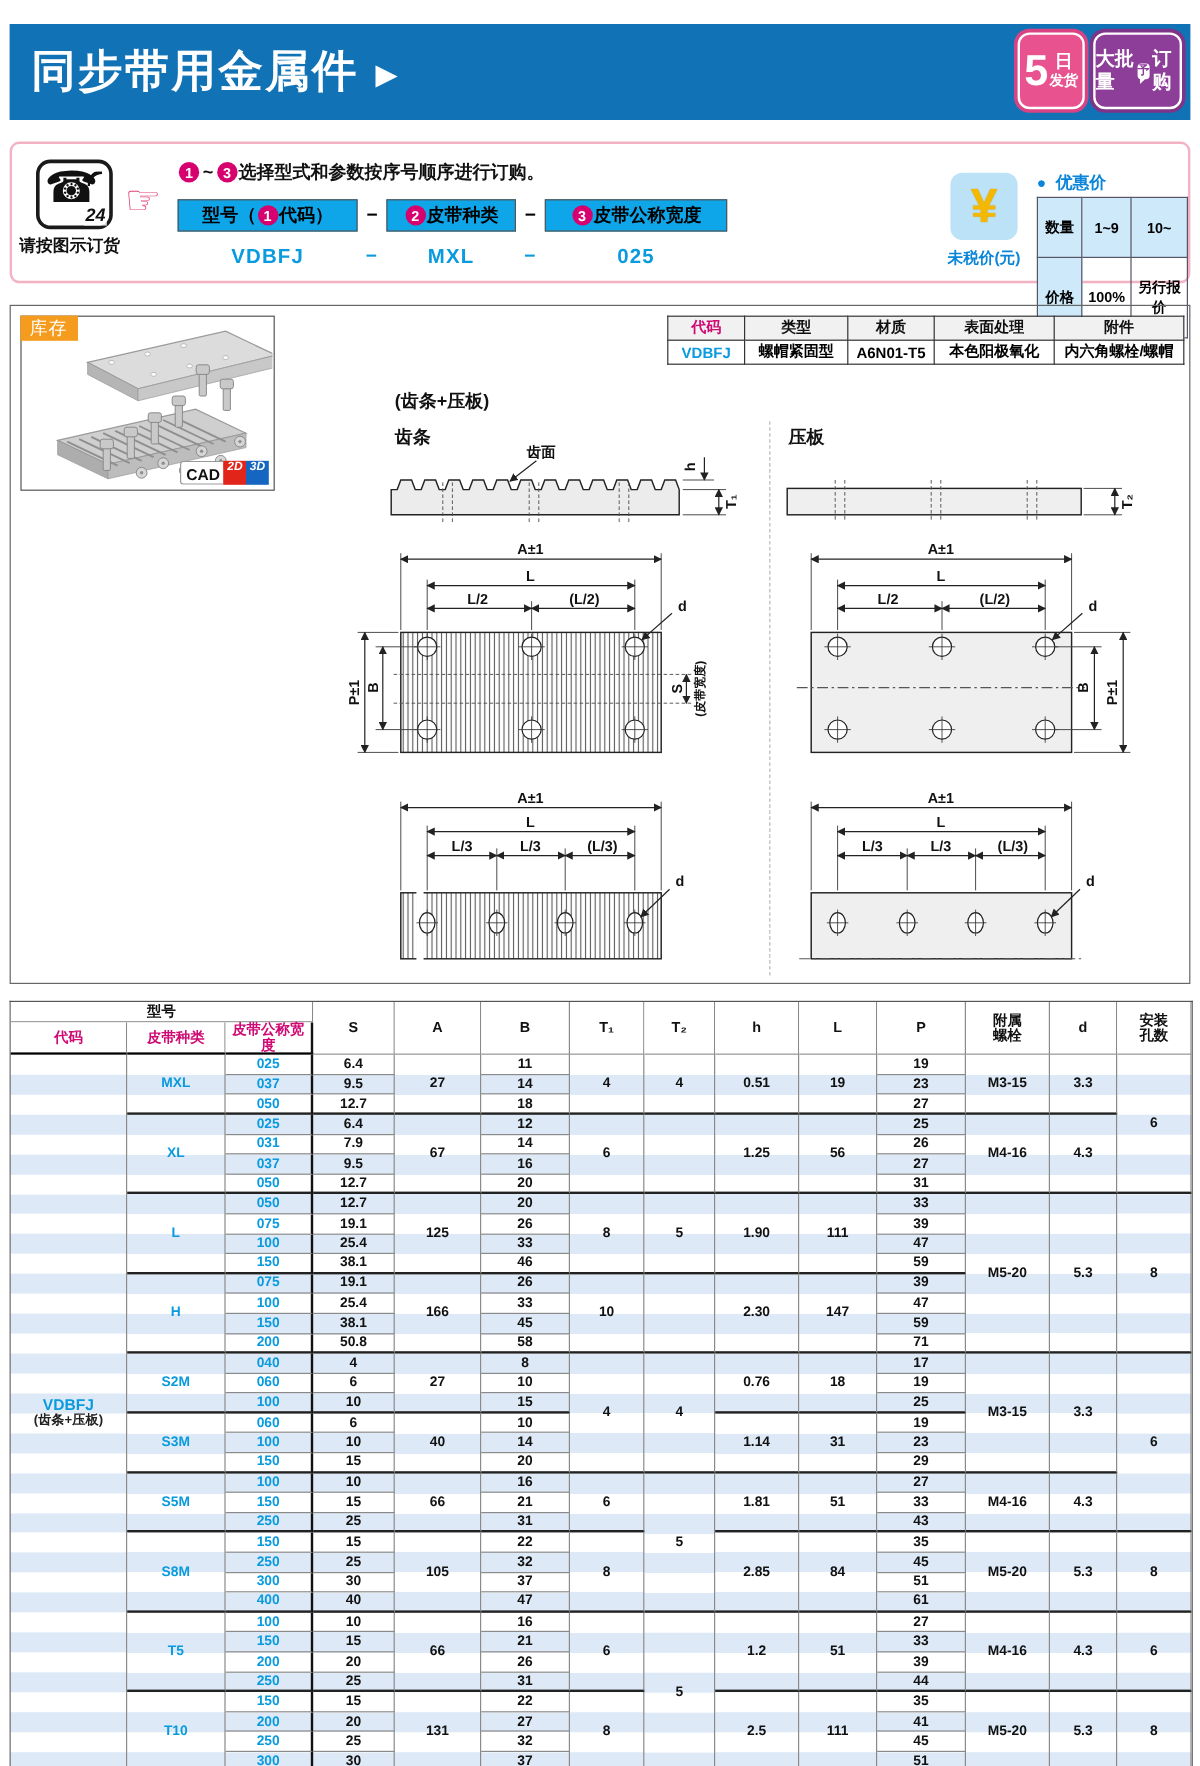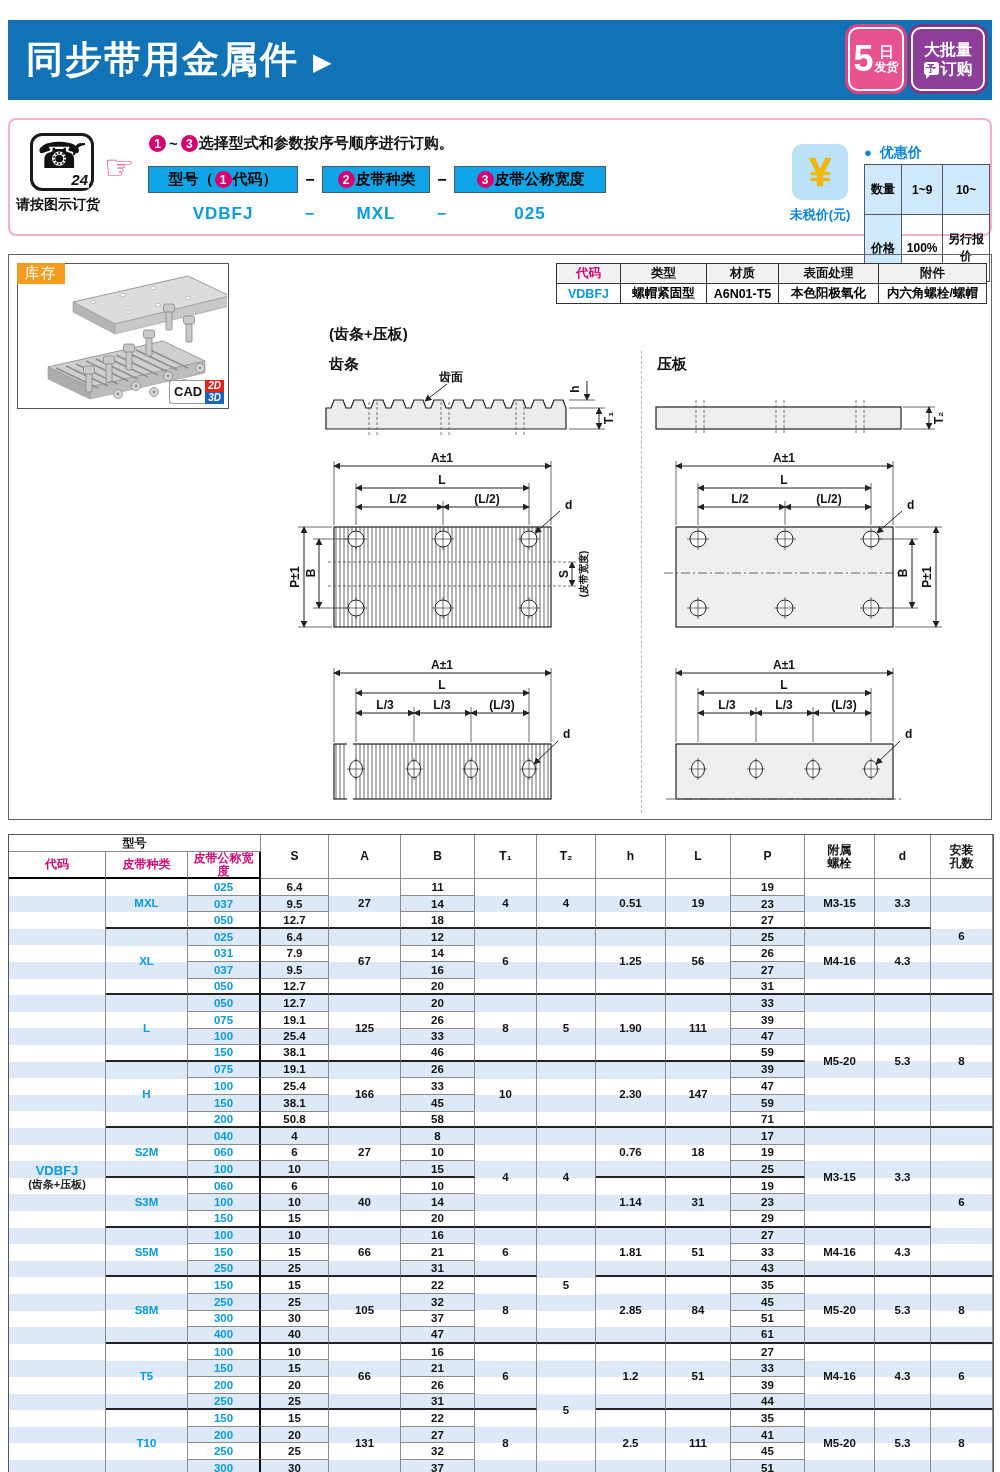--- a/index.html
+++ b/index.html
@@ -14,21 +14,21 @@
   .subtitle{color:#fff;font-size:25px;font-weight:bold;letter-spacing:1px;white-space:nowrap}
   .badge5{position:absolute;right:88px;top:7px;width:52px;height:60px;background:#e8538f;
           border:2.5px solid #fff;border-radius:10px;box-shadow:0 0 0 3px #d94383;
           display:flex;align-items:center;justify-content:center;color:#fff}
   .b5num{font-size:36px;font-weight:bold;line-height:1}
   .b5col{display:flex;flex-direction:column;align-items:center;margin-left:1px}
   .b5ri{font-size:15px;font-weight:bold;line-height:1.1}
   .b5sub{font-size:12px;font-weight:bold;line-height:1.1}
   .badgeB{position:absolute;right:7px;top:7px;width:70px;height:60px;background:#8d3e99;
           border:2.5px solid #fff;border-radius:10px;box-shadow:0 0 0 3px #7d3489;
-          display:flex;flex-direction:column;align-items:center;justify-content:center;color:#fff}
+          display:flex;flex-direction:row;align-items:center;justify-content:center;color:#fff}
   .bbl1{font-size:16px;font-weight:bold;line-height:1.2}
   .bbl2{display:flex;align-items:center;font-size:16px;font-weight:bold;line-height:1.2}
   .bubble{display:inline-block;width:15px;height:13px;background:#fff;border-radius:3px;color:#8d3e99;
           font-size:10px;font-weight:bold;text-align:center;line-height:13px;margin-right:2px;position:relative}
   .bubble::after{content:"";position:absolute;left:2px;bottom:-4px;border:3px solid transparent;border-top-color:#fff;border-left-color:#fff}
 
   
   .order-panel{left:8px;top:118px;width:984px;height:118px;border:2.5px solid #f3b2c4;border-radius:8px;background:#fff;box-sizing:border-box}
   .phone-box{position:absolute;left:20px;top:13px;width:64px;height:58px;border:3px solid #1a1a1a;border-radius:12px;box-sizing:border-box}
   .phone-glyph{position:absolute;left:4px;top:2px;font-size:36px;line-height:1;color:#111}
@@ -56,21 +56,21 @@
   .mini-table td{border:1px solid #556;font-size:12px;font-weight:bold;text-align:center;height:21px;padding:16px 3px;box-sizing:border-box}
   .mini-table .hd{background:#cde9fa}
   .mtc1{width:42px}.mtc2{width:42px}.mtc3{width:52px}
 
   
   .diagram-box{left:8px;top:254px;width:984px;height:566px;border:1.5px solid #666;box-sizing:border-box}
   .img-box{position:absolute;left:8px;top:8px;width:212px;height:146px;border:1.5px solid #555;background:#fff;box-sizing:border-box}
   .stock{position:absolute;left:-1.5px;top:-1.5px;background:#f59b1e;color:#fff;font-size:15px;font-weight:normal;padding:1px 8px;letter-spacing:1px}
   .cadb{position:absolute;right:4px;bottom:4px;display:flex;align-items:stretch}
   .cadtxt{border:1.5px solid #999;border-right:none;background:#fff;font-size:13px;font-weight:bold;color:#111;padding:3px 3px 0 4px;border-radius:3px 0 0 3px}
-  .cadcol{display:flex;flex-direction:column}
+  .cadcol{display:flex;flex-direction:row}
   .cad2d{background:#e1251b;color:#fff;font-size:10px;font-weight:bold;font-style:italic;padding:0 3px;line-height:12px}
   .cad3d{background:#1566c0;color:#fff;font-size:10px;font-weight:bold;font-style:italic;padding:0 3px;line-height:12px}
   .dlabel{position:absolute;font-size:15px;font-weight:bold;color:#111;white-space:nowrap}
   .vsep{position:absolute;left:632px;top:96px;height:462px;border-left:1.5px dashed #b8b8b8}
   svg text{font-family:"Liberation Sans","DejaVu Sans",sans-serif;font-size:12px;font-weight:bold;fill:#111}
   svg text.sm{font-size:10px}
   .dim{stroke:#222;stroke-width:1;fill:none}
   .ext{stroke:#444;stroke-width:.8;fill:none}
   .dsh{stroke:#555;stroke-width:.8;fill:none;stroke-dasharray:3,2}
   .ddot{stroke:#555;stroke-width:.9;fill:none;stroke-dasharray:9,3,2,3}

